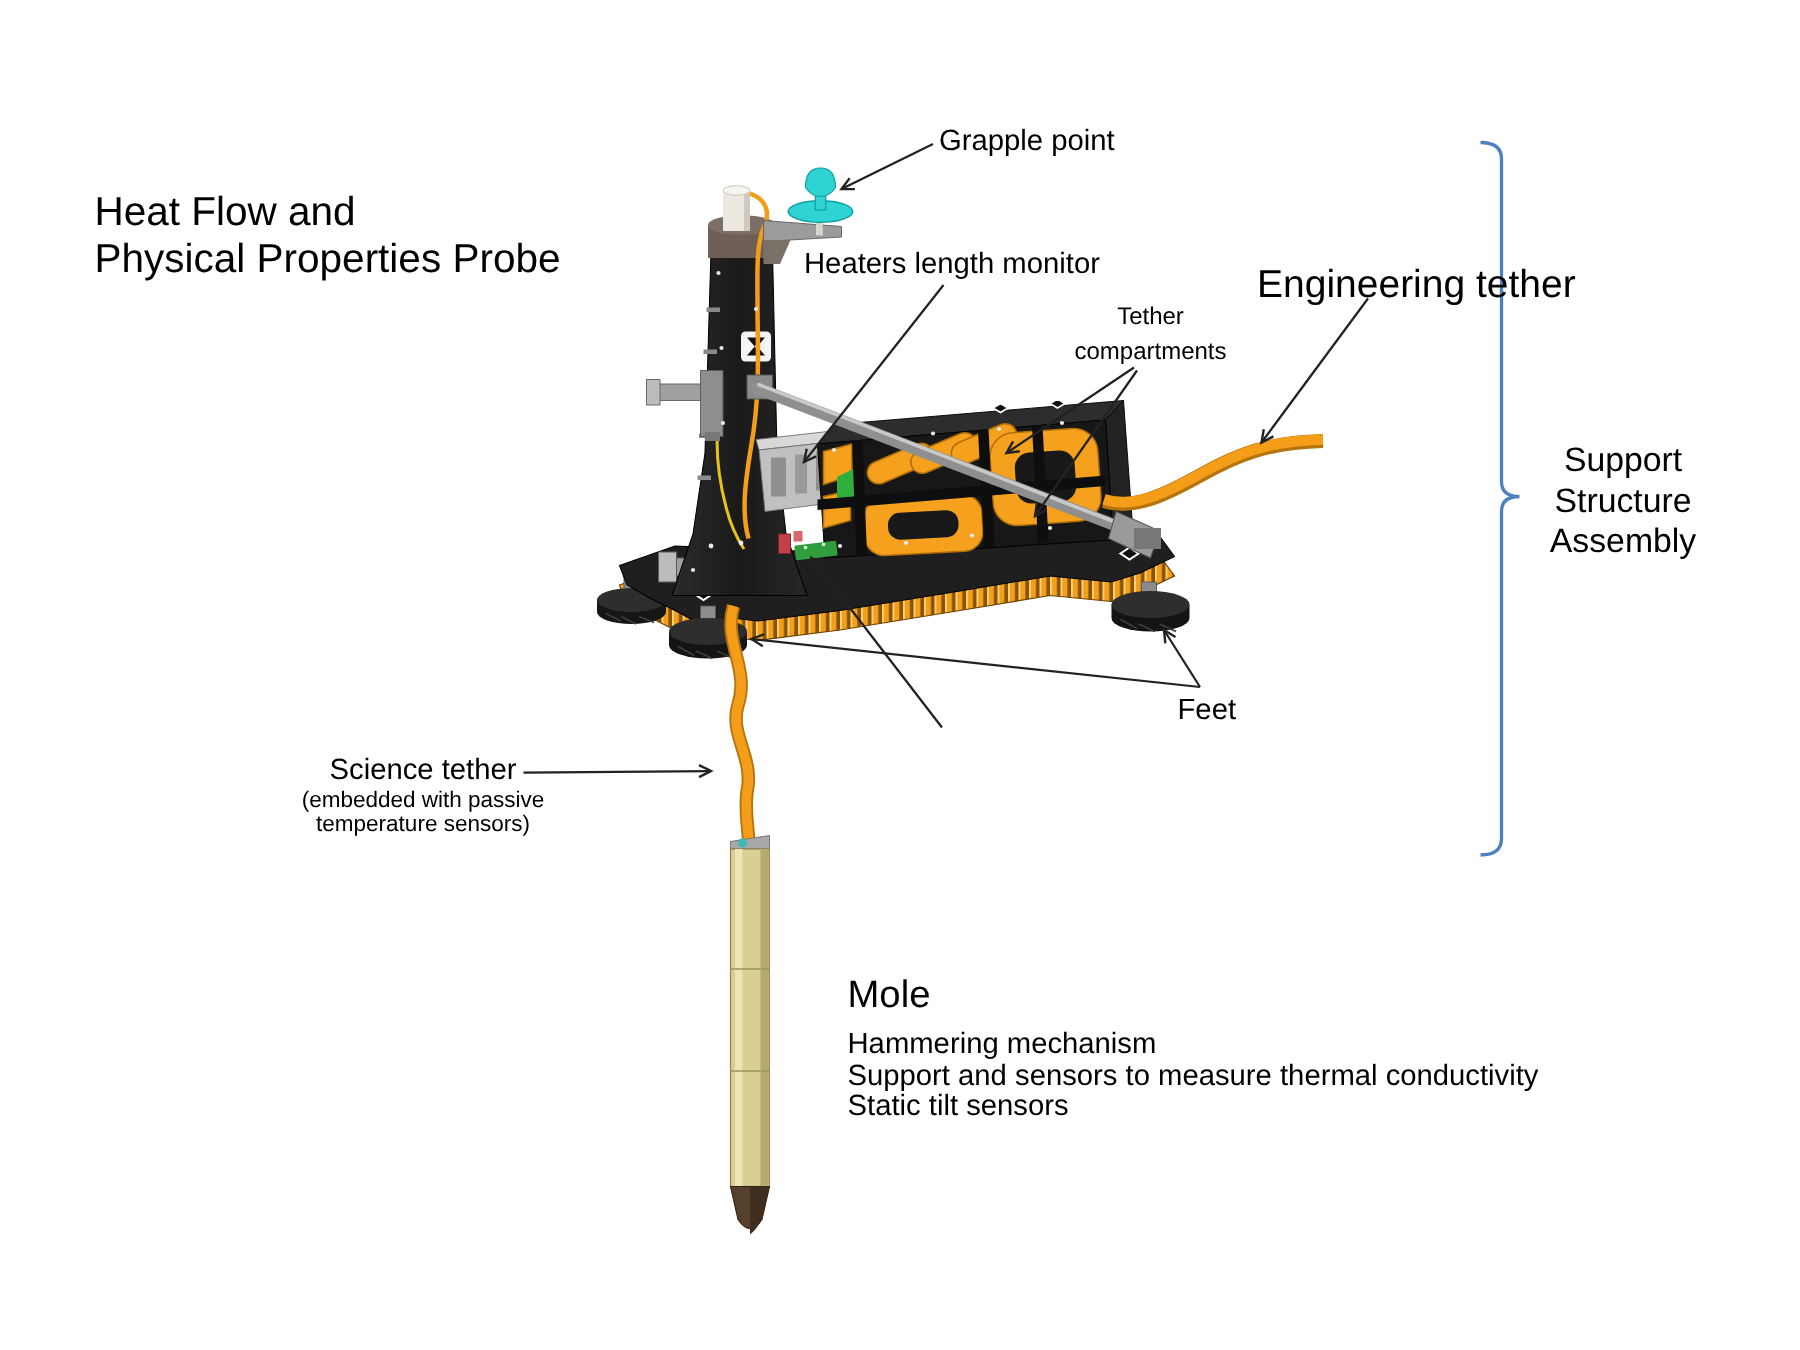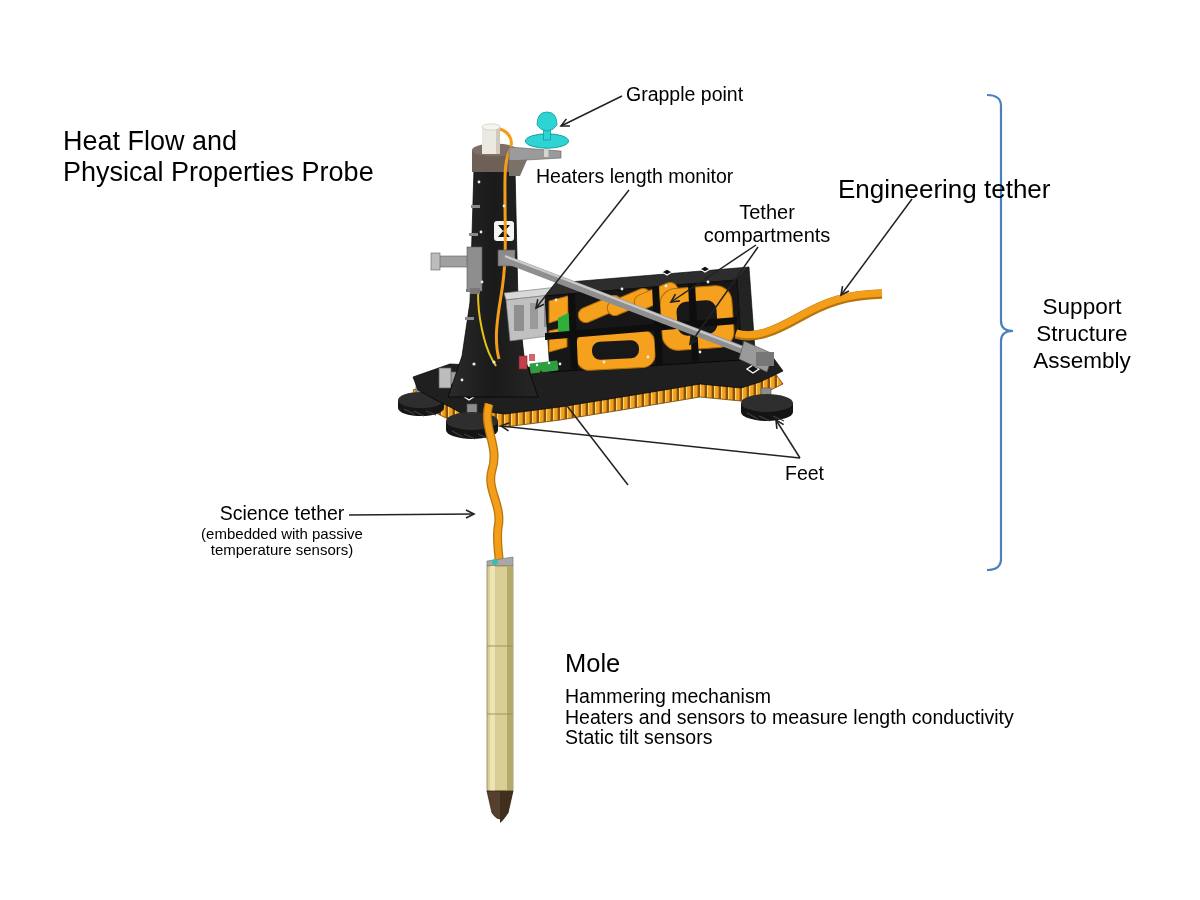--- a/index.html
+++ b/index.html
@@ -6,21 +6,21 @@
   .canvas{position:relative;width:1200px;height:900px;background:#fff;overflow:hidden;
           font-family:"Liberation Sans",sans-serif;color:#111}
   .art{position:absolute;left:0;top:0}
   .lbl{position:absolute;color:#000000}
   .nowrap{white-space:nowrap}
   .prel{white-space:pre-line}
   .center{text-align:center}
   #l-title{left:63px;top:126px;font-size:27px;line-height:31px}
   #l-grapple{left:626px;top:83px;font-size:19.5px}
   #l-tlm{left:536px;top:165px;font-size:19.5px}
-  #l-tc{left:691px;top:201px;width:152px;font-size:20px;line-height:22.5px}
+  #l-tc{left:691px;top:201px;width:152px;font-size:16px;line-height:22.5px}
   #l-eng{left:838px;top:174px;font-size:26px}
   #l-ssa{left:1020px;top:293px;width:124px;font-size:22.5px;line-height:27px}
   #l-feet{left:785px;top:462px;font-size:19.5px}
   #l-cb{left:570px;top:484px;width:118px;font-size:19.5px;line-height:22px}
   #l-st{left:182px;top:502px;width:200px;font-size:19.5px}
   #l-stn{left:177px;top:526px;width:210px;font-size:15px;line-height:15.5px}
   #l-mole{left:565px;top:649px;font-size:25.5px}
   #l-molefeat{left:565px;top:686px;font-size:19.5px;line-height:20.5px}
 </style>
 </head>
@@ -248,16 +248,16 @@
   <div id="l-eng" class="lbl nowrap">Engineering tether</div>
   <div id="l-ssa" class="lbl prel center">Support
 Structure
 Assembly</div>
   <div id="l-feet" class="lbl nowrap">Feet</div>
   <div id="l-stn" class="lbl prel center">(embedded with passive
 temperature sensors)</div>
   <div id="l-st" class="lbl center nowrap">Science tether</div>
   <div id="l-mole" class="lbl nowrap">Mole</div>
   <div id="l-molefeat" class="lbl prel">Hammering mechanism
-Heaters and sensors to measure length conductivity
+Support and sensors to measure thermal conductivity
 Static tilt sensors</div>
 
 </div>
 
 </body></html>

